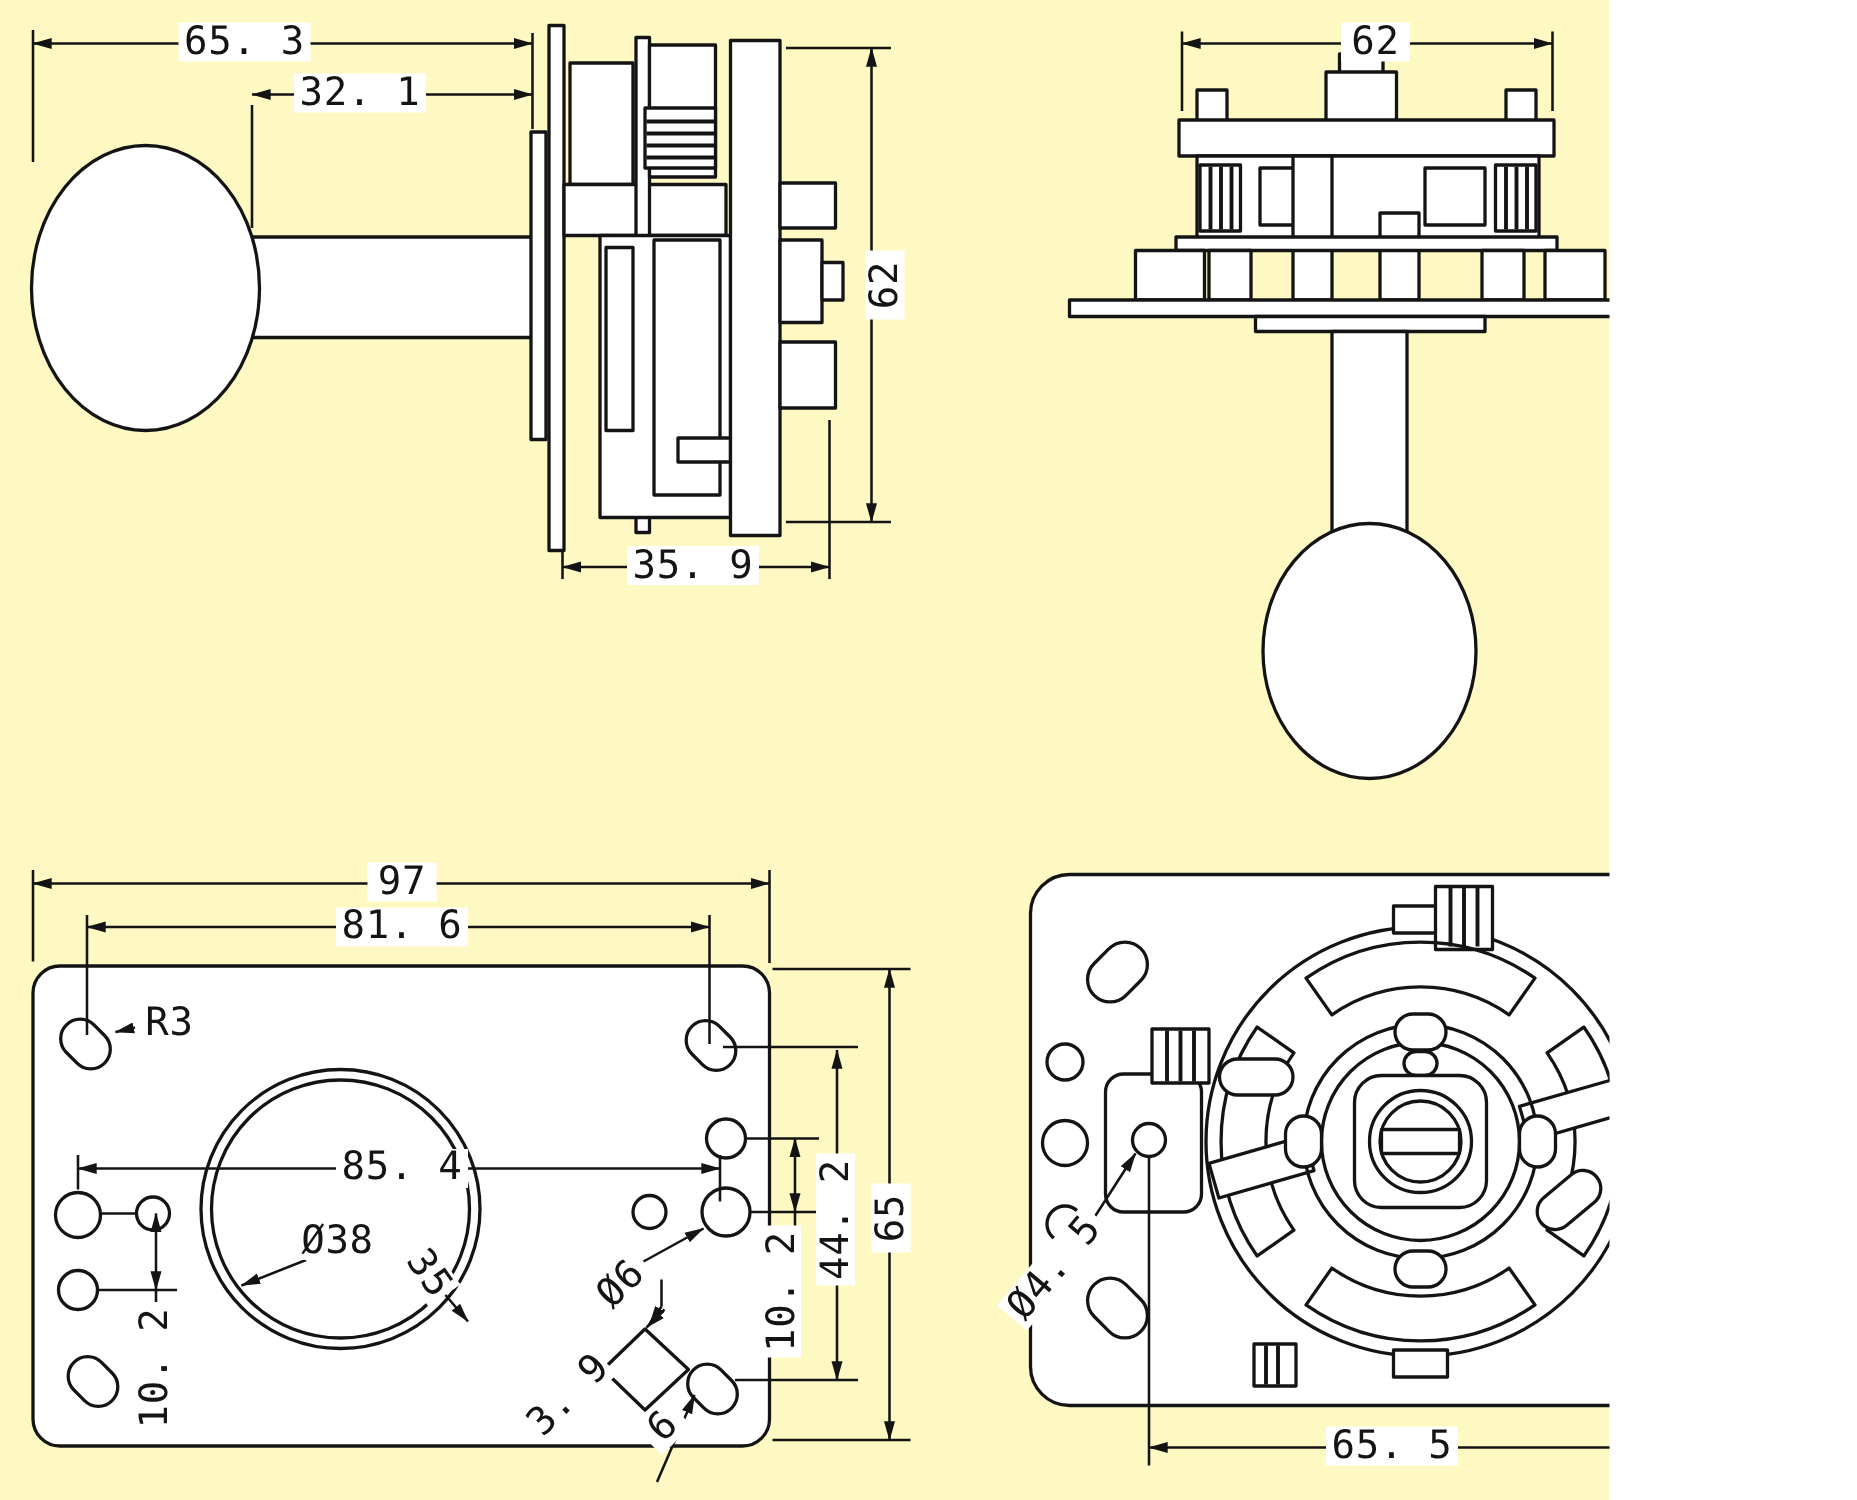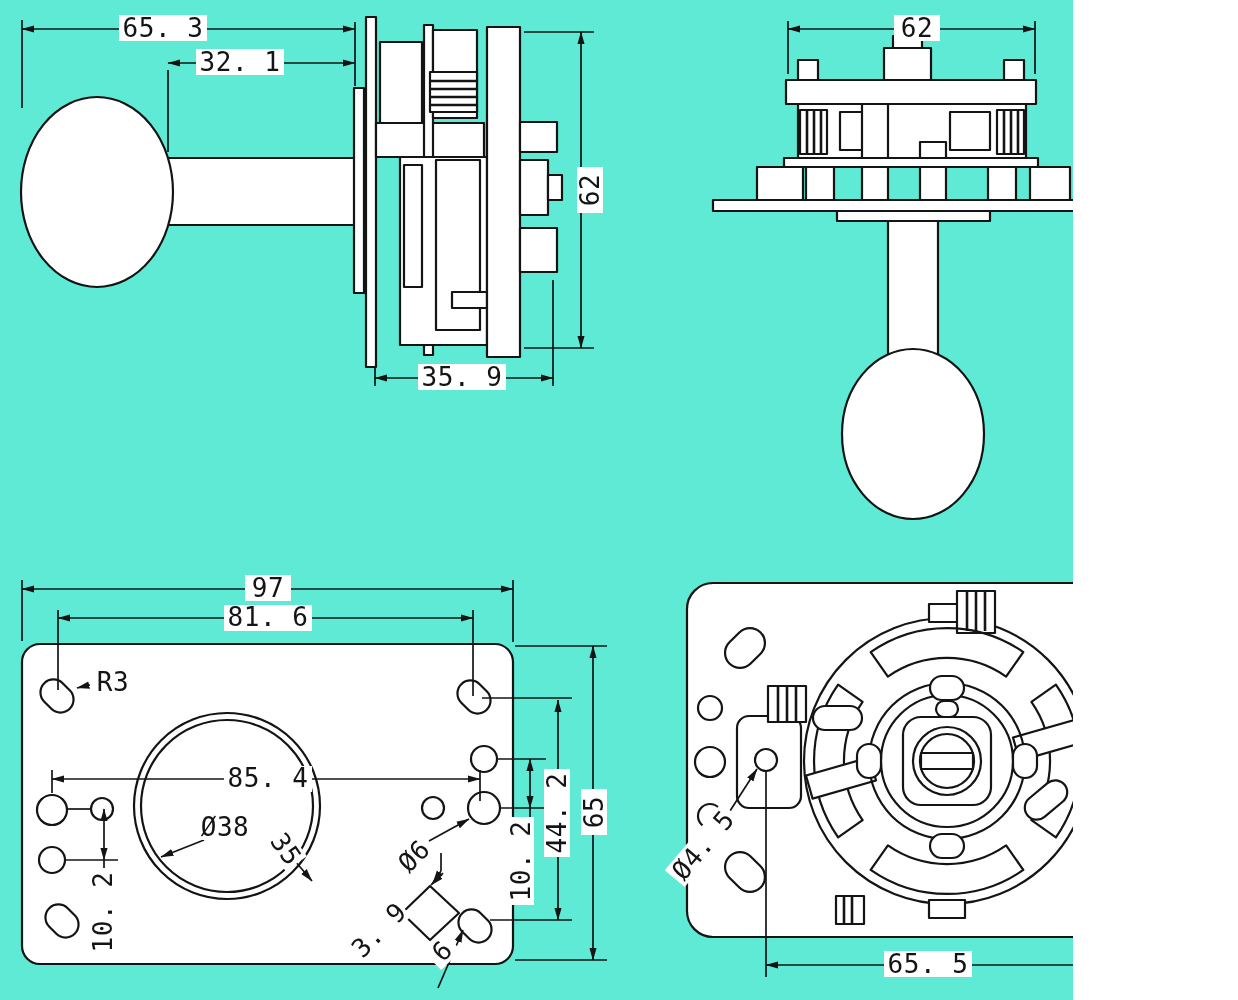--- a/index.html
+++ b/index.html
@@ -1,16 +1,16 @@
 <!DOCTYPE html>
 <html><head>
 <meta charset="utf-8">
 <style>
   html,body{margin:0;padding:0;background:#fff}
-  .stage{position:relative;width:1073px;height:1000px;background:#5eead4;overflow:hidden}
+  .stage{position:relative;width:1073px;height:1000px;background:#fef9c3;overflow:hidden}
   svg{position:absolute;left:0;top:0}
   .fw{fill:#fff;stroke:#141414;stroke-width:2.2;stroke-linejoin:round}
   .ln{fill:none;stroke:#141414;stroke-width:2.2;stroke-linecap:round;stroke-linejoin:round}
   .rib{fill:none;stroke:#141414;stroke-width:2.6}
   .dim{fill:none;stroke:#141414;stroke-width:1.7}
   .tbg{fill:#fff}
   .dtx{font-family:"DejaVu Sans Mono",monospace;font-size:26px;fill:#141414;text-anchor:middle;dominant-baseline:central;letter-spacing:0.5px}
 </style>
 </head>
 <body>

